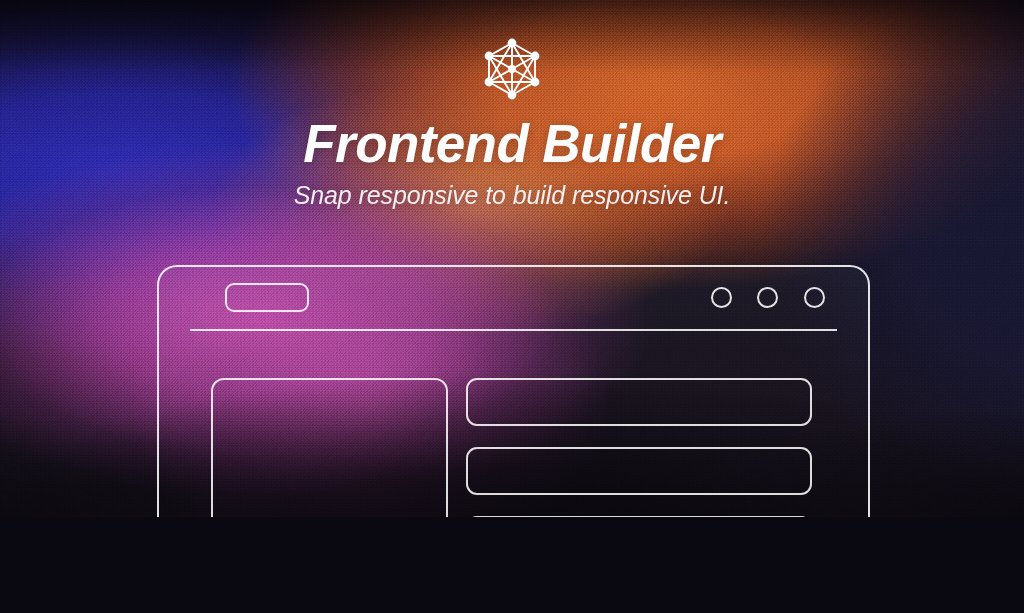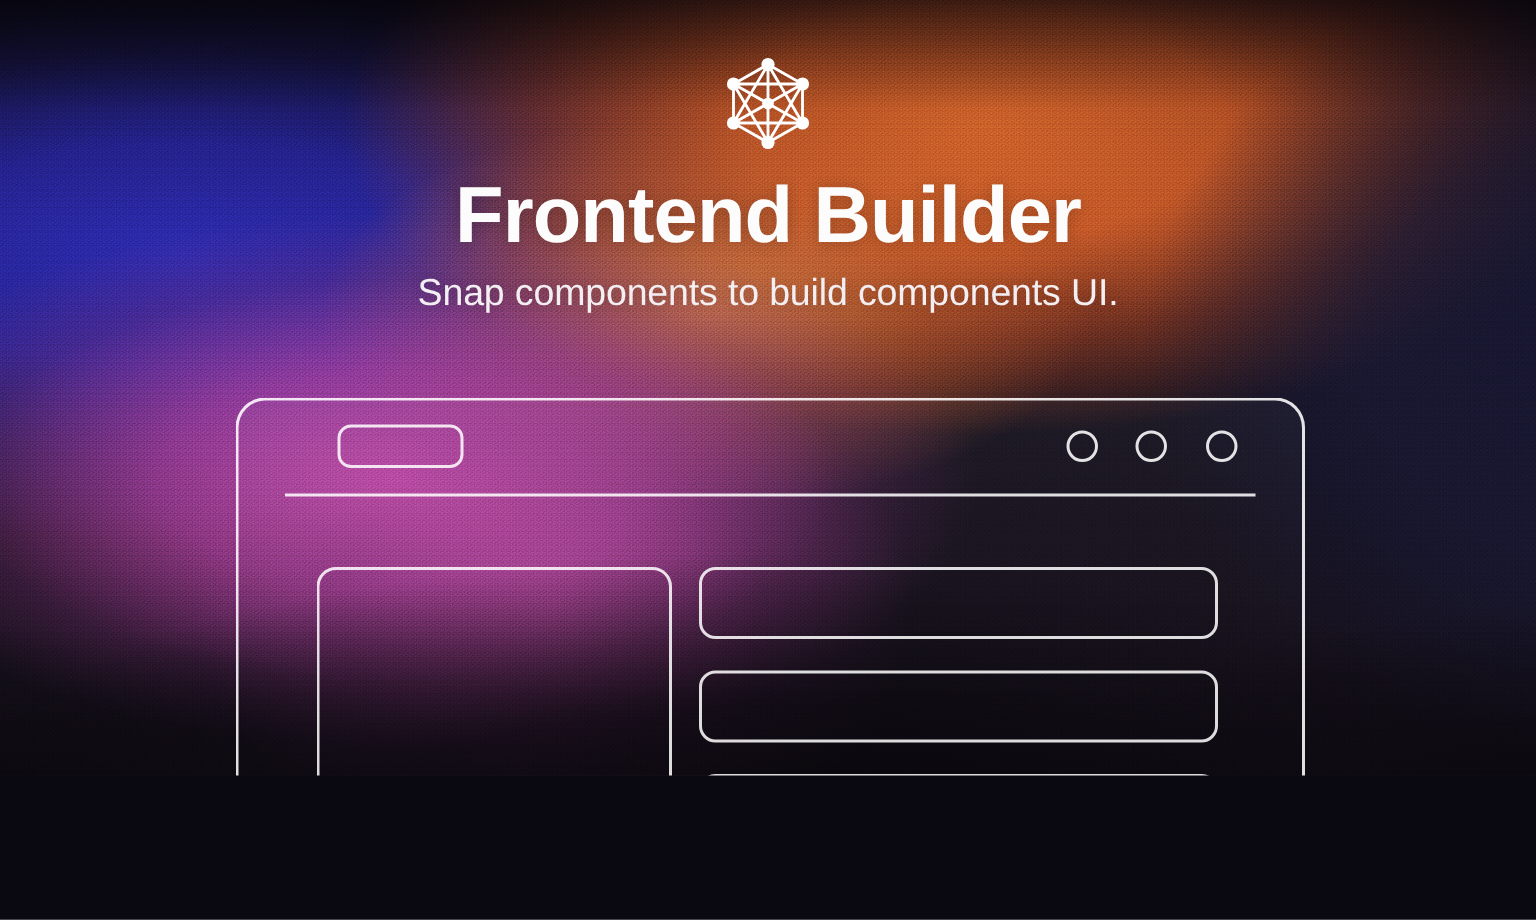--- a/index.html
+++ b/index.html
@@ -5,21 +5,21 @@
 <style>
   * { margin:0; padding:0; box-sizing:border-box; }
   html,body { width:1024px; height:613px; overflow:hidden; }
   body {
     font-family:"Liberation Sans", sans-serif;
     background:#0a0810;
     position:relative;
   }
 
   
-  #stage { position:absolute; inset:0; width:1024px; height:517px; overflow:hidden; background:#0c0a12; }
+  #stage { position:absolute; inset:0; width:1024px; height:517px; overflow:hidden; background:#0c0a12;font-style:italic; }
 
   .bg-layer { position:absolute; inset:0; }
 
   
   .bg-base {
     background:
       radial-gradient(130% 95% at 50% 118%, #100d16 0%, #17111c 35%, rgba(20,16,26,0) 72%),
       linear-gradient(180deg, #0c0a14 0%, #171320 45%, #100d15 100%);
   }
   
@@ -194,21 +194,21 @@
           <circle cx="33" cy="59" r="4.4"></circle>
           <circle cx="10" cy="46" r="4.4"></circle>
           <circle cx="10" cy="20" r="4.4"></circle>
           <circle cx="33" cy="33" r="3.9"></circle>
         </g>
       </svg>
     </div>
 
     <h1 id="page-title">Frontend Builder</h1>
 
-    <p id="page-subtitle">Snap components to build components UI.</p>
+    <p id="page-subtitle">Snap responsive to build responsive UI.</p>
   </div>
 
   <div id="mockup-glow"></div>
 
   <div id="browser-mockup">
 
     <div class="wf" id="address-pill"></div>
 
     <div class="win-dot" id="win-dot-1"></div>
     <div class="win-dot" id="win-dot-2"></div>

